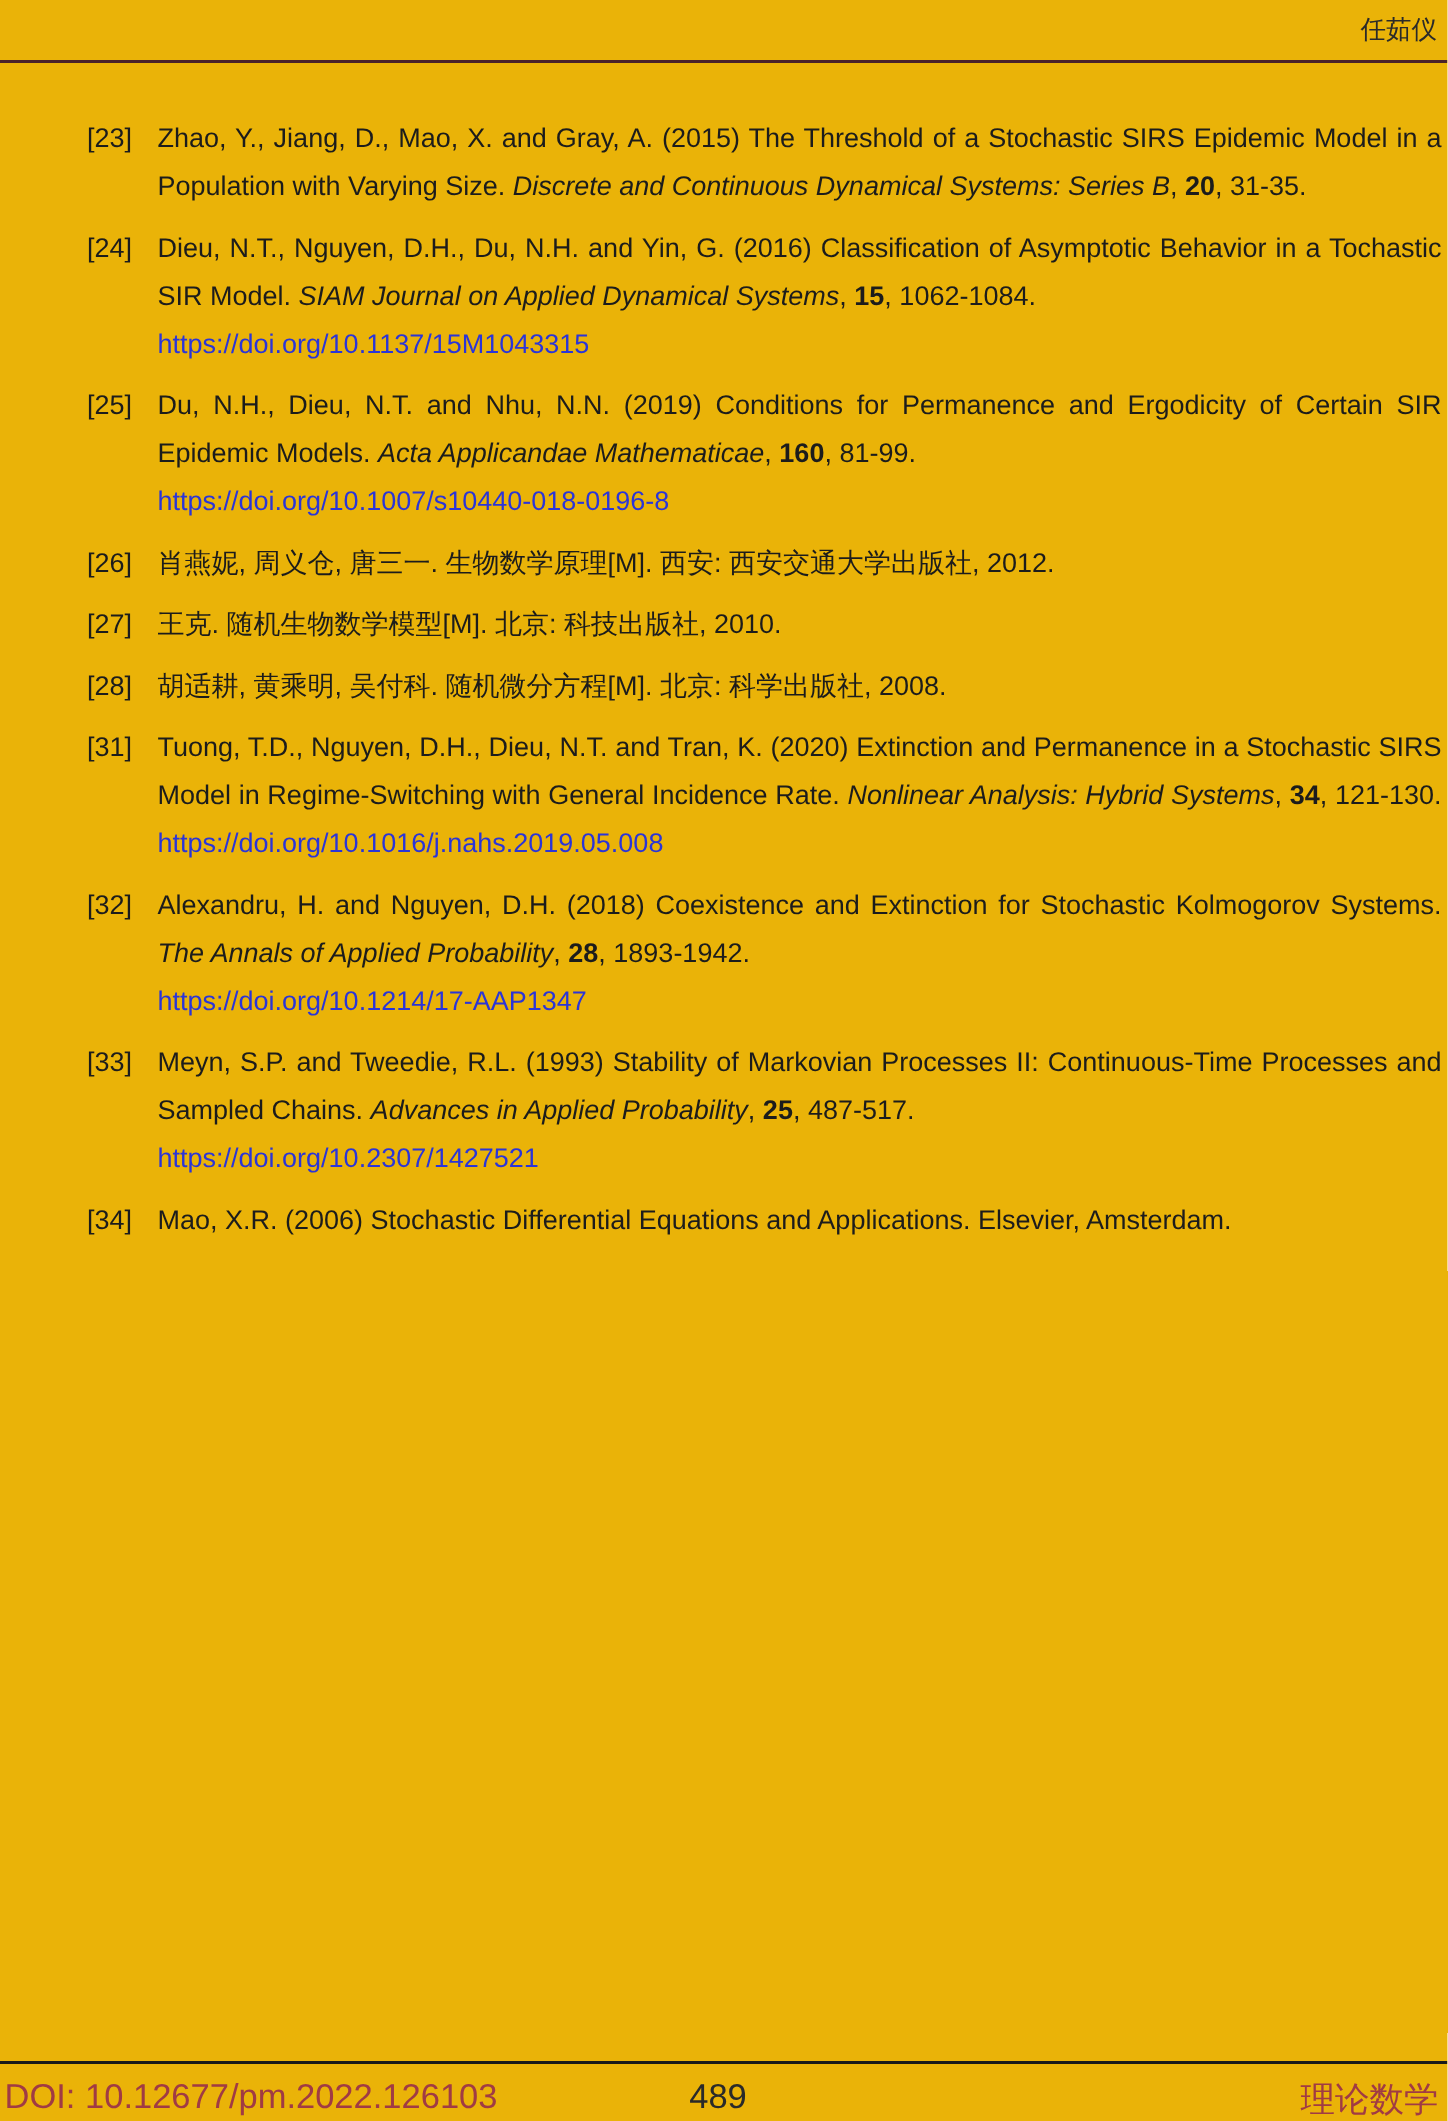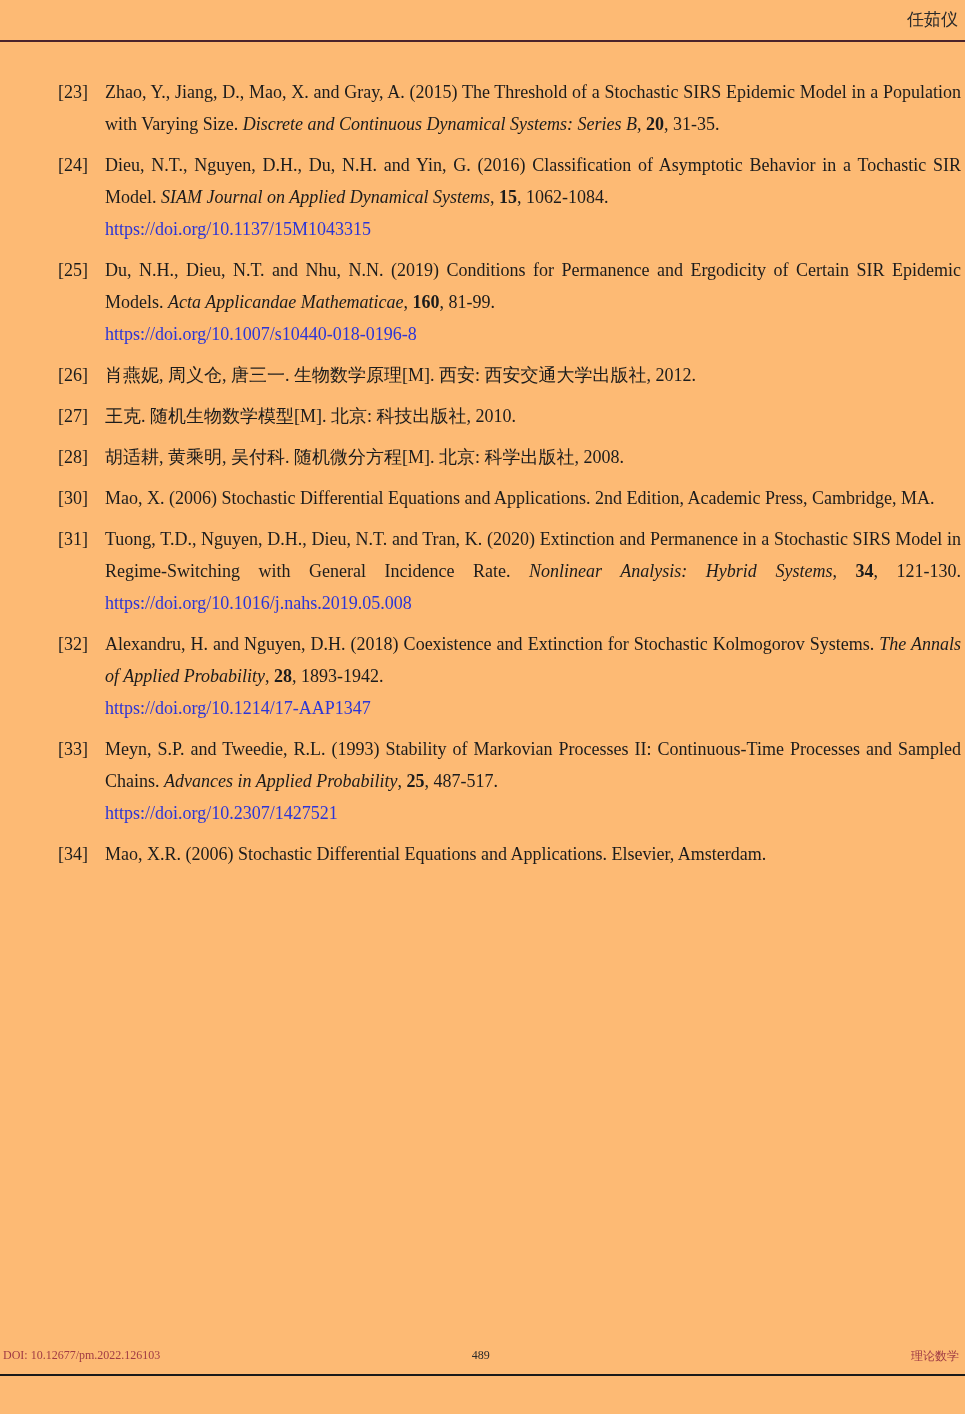--- a/index.html
+++ b/index.html
@@ -8,22 +8,22 @@
     --footer-accent: #a03b44;
     --link-color: #2b35d8;
     --text-color: #1c1c1c;
   }
   * { margin: 0; padding: 0; box-sizing: border-box; }
   html, body { background: #ffffff; }
   .page {
     position: relative;
     width: 965px;
     height: 1414px;
-    background: #fdba74;
-    font-family: Liberation Serif, serif;
+    background: #eab308;
+    font-family: Liberation Sans, sans-serif;
     color: var(--text-color);
     overflow: hidden;
   }
   .running-head {
     position: absolute;
     top: 8px;
     right: 7px;
     font-size: 17px;
     color: #2a2a2a;
   }
@@ -65,25 +65,25 @@
   .rule-bottom {
     position: absolute;
     top: 1374px;
     left: 0;
     width: 100%;
     border: none;
     border-top: 2px solid var(--rule-bottom);
   }
   .footer-row {
     position: absolute;
-    top: 1348px;
+    top: 1384px;
     left: 0;
     width: 100%;
     height: 26px;
-    font-size: 12px;
+    font-size: 23px;
   }
   .footer-doi {
     position: absolute;
     left: 3px;
     top: 0;
     color: var(--footer-accent);
   }
   .footer-page {
     position: absolute;
     left: 50%;
@@ -126,24 +126,20 @@
       </div>
       <div class="ref">
         <div class="ref-num">[27]</div>
         <div class="ref-body"><span class="text">王克. 随机生物数学模型[M]. 北京: 科技出版社, 2010.</span></div>
       </div>
       <div class="ref">
         <div class="ref-num">[28]</div>
         <div class="ref-body"><span class="text">胡适耕, 黄乘明, 吴付科. 随机微分方程[M]. 北京: 科学出版社, 2008.</span></div>
       </div>
       <div class="ref">
-        <div class="ref-num">[30]</div>
-        <div class="ref-body"><span class="text">Mao, X. (2006) Stochastic Differential Equations and Applications. 2nd Edition, Academic Press, Cambridge, MA.</span></div>
-      </div>
-      <div class="ref">
         <div class="ref-num">[31]</div>
         <div class="ref-body"><span class="text">Tuong, T.D., Nguyen, D.H., Dieu, N.T. and Tran, K. (2020) Extinction and Permanence in a Stochastic SIRS Model in Regime-Switching with General Incidence Rate. </span><span class="italic">Nonlinear Analysis: Hybrid Systems</span><span class="text">, </span><span class="bold">34</span><span class="text">, 121-130. </span><a href="#">https://doi.org/10.1016/j.nahs.2019.05.008</a></div>
       </div>
       <div class="ref">
         <div class="ref-num">[32]</div>
         <div class="ref-body"><span class="text">Alexandru, H. and Nguyen, D.H. (2018) Coexistence and Extinction for Stochastic Kolmogorov Systems. </span><span class="italic">The Annals of Applied Probability</span><span class="text">, </span><span class="bold">28</span><span class="text">, 1893-1942.</span><br><a href="#">https://doi.org/10.1214/17-AAP1347</a></div>
       </div>
       <div class="ref">
         <div class="ref-num">[33]</div>
         <div class="ref-body"><span class="text">Meyn, S.P. and Tweedie, R.L. (1993) Stability of Markovian Processes II: Continuous-Time Processes and Sampled Chains. </span><span class="italic">Advances in Applied Probability</span><span class="text">, </span><span class="bold">25</span><span class="text">, 487-517.</span><br><a href="#">https://doi.org/10.2307/1427521</a></div>

